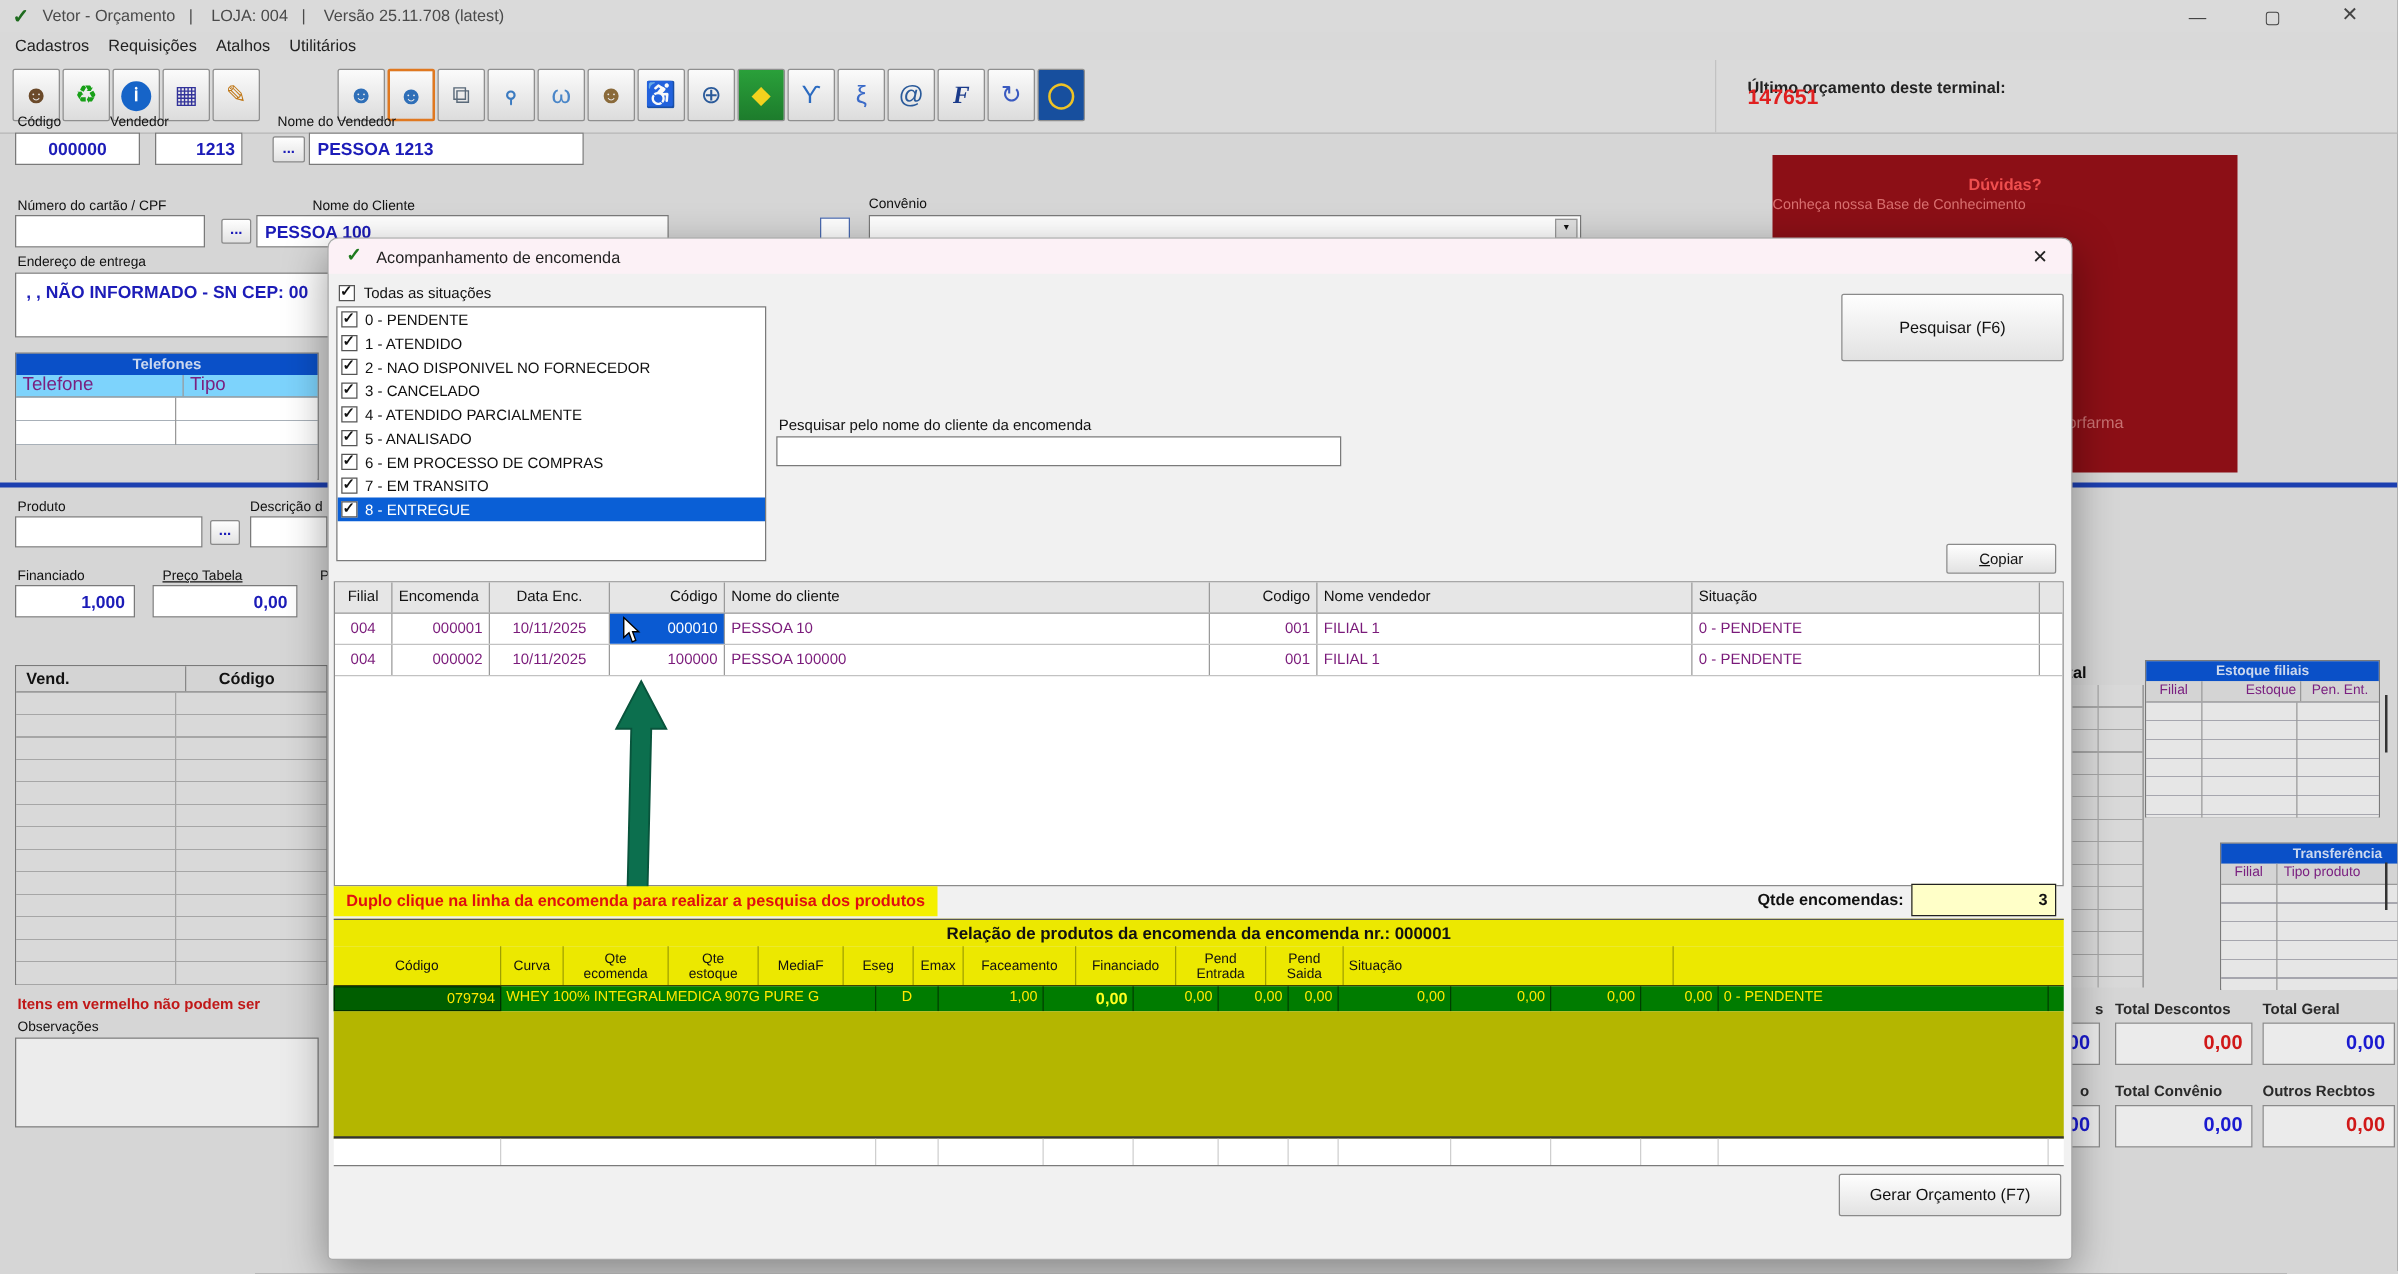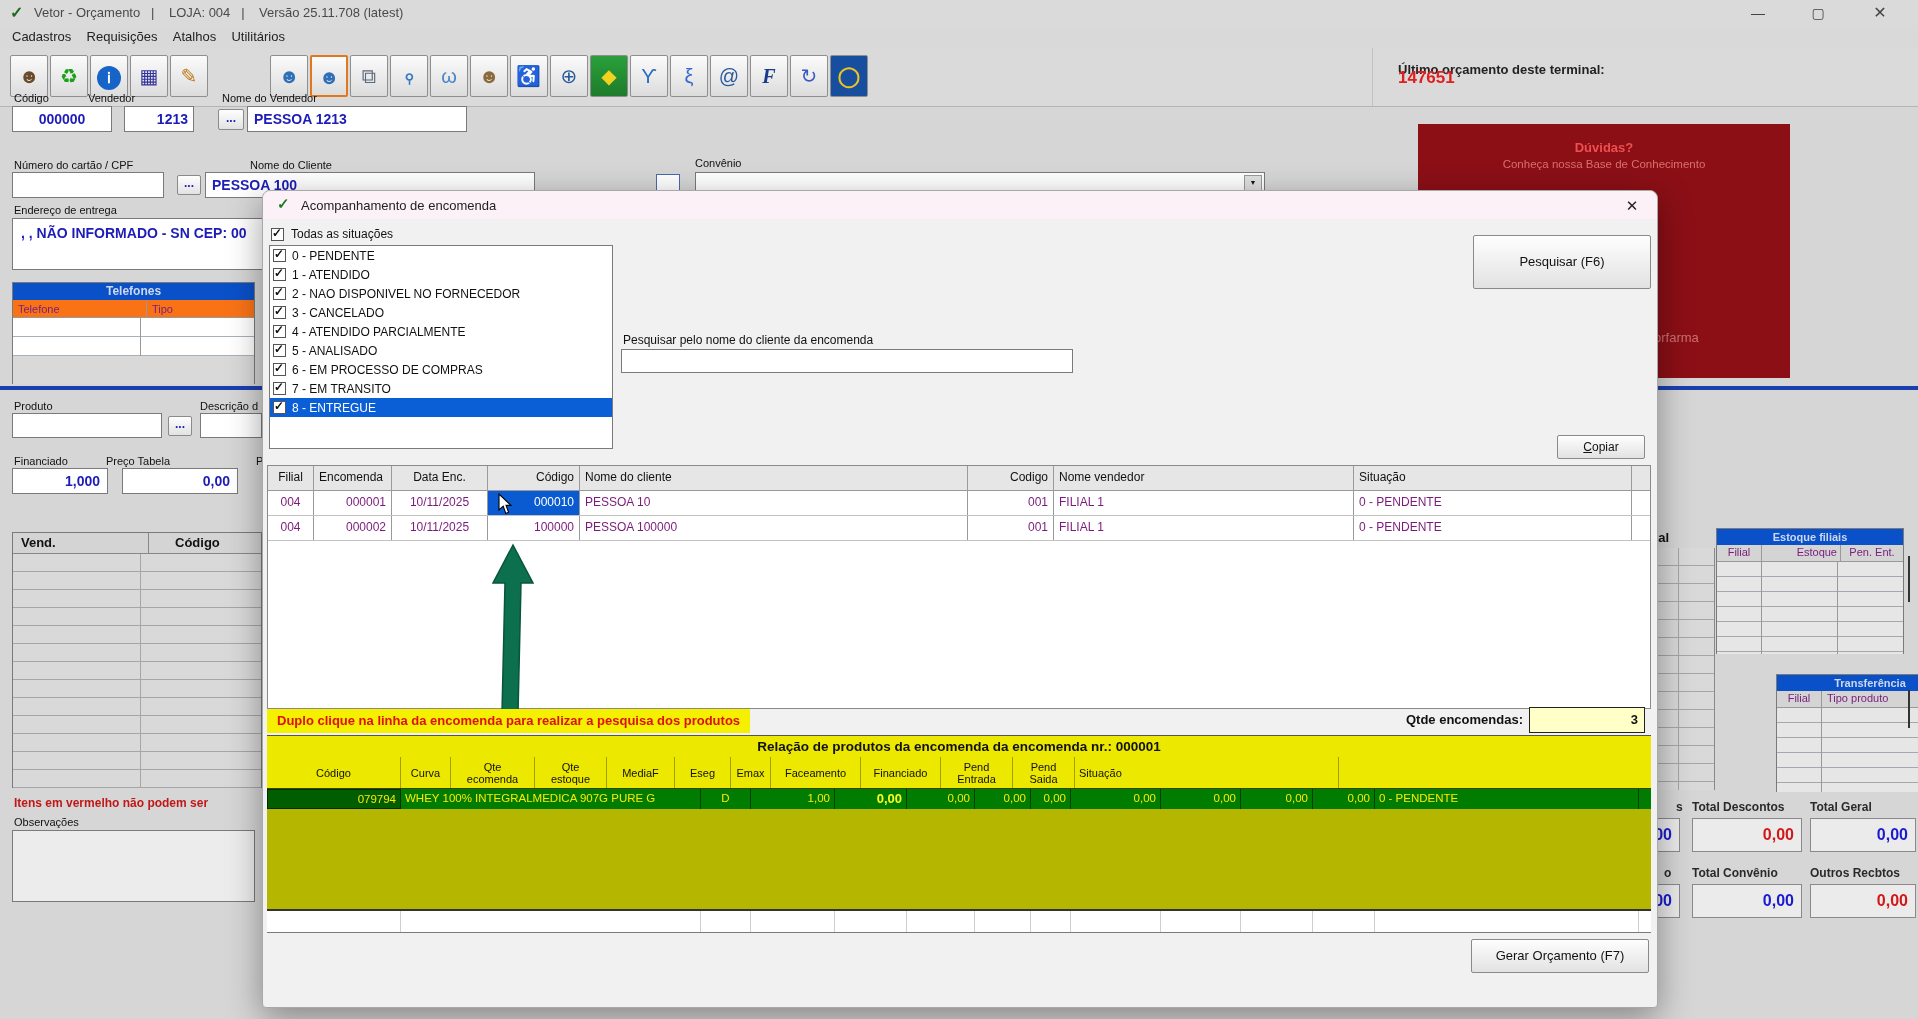--- a/index.html
+++ b/index.html
@@ -29,21 +29,21 @@
   .lbl{position:absolute;font-size:11px;color:#111;white-space:nowrap;}
   .box{position:absolute;background:#fff;border:1px solid #7a7a7a;box-sizing:border-box;}
   .val{color:#1c1cb8;font-weight:bold;font-size:14px;white-space:nowrap;overflow:hidden;}
   .btn{position:absolute;background:linear-gradient(#fefefe,#e2e2e2);border:1px solid #8a8a8a;border-radius:2px;
        box-sizing:border-box;text-align:center;color:#111;cursor:default;}
   .bluehdr{background:#0a50c8;color:#ccd8ee;font-weight:bold;text-align:center;}
   .purp{color:#7a2080;}
   
   .duvidas{position:absolute;left:1418px;top:124px;width:372px;height:254px;background:#8c0f16;}
   .duvidas .t1{position:absolute;left:0;top:16px;width:100%;text-align:center;font-weight:bold;font-size:13px;color:#ef4f4f;}
-  .duvidas .t2{position:absolute;left:0;top:34px;width:100%;text-align:center;font-size:11.5px;color:#d97070;}
+  .duvidas .t2{position:absolute;left:0;top:34px;width:100%;font-size:11.5px;color:#d97070;}
   .duvidas .t3{position:absolute;left:236px;top:206px;font-size:13px;color:#c87272;}
   
   .rowsA{background:repeating-linear-gradient(to bottom,#ffffff 0 18px,#a8b0b8 18px 19px);}
   .rowsB{background:repeating-linear-gradient(to bottom,#d9d9d9 0 17px,#a6a6a6 17px 18px);}
   .rowsC{background:repeating-linear-gradient(to bottom,#e6e6e6 0 14px,#a6a6ae 14px 15px);}
   .vline{position:absolute;width:1px;background:#999;}
   .blue-divider{position:absolute;left:0;top:386px;width:1918px;height:4px;background:#1c3fb0;}
   
   .tot-lbl{position:absolute;font-size:12px;font-weight:bold;color:#2a2a2a;white-space:nowrap;}
   .tot-box{position:absolute;height:34px;background:#ebebeb;border:1px solid #8a8a8a;box-sizing:border-box;
@@ -178,40 +178,40 @@
     <span class="abs" style="right:2px;top:2px;width:16px;height:14px;background:#e0e0e0;border:1px solid #999;font-size:7px;text-align:center;line-height:13px;">▼</span>
   </div>
 
   <div class="lbl" style="left:14px;top:204px;">Endereço de entrega</div>
   <div class="box" style="left:12px;top:218px;width:428px;height:52px;">
     <div class="val" style="padding:6px 0 0 8px;">, , NÃO INFORMADO - SN CEP: 00</div>
   </div>
 
   <div class="abs" style="left:12px;top:282px;width:243px;height:102px;border:1px solid #7a7a7a;box-sizing:border-box;">
     <div class="bluehdr" style="height:17px;line-height:17px;font-size:12px;">Telefones</div>
-    <div style="display:flex;height:17px;background:#f97316;border-bottom:1px solid #999;font-size:11px;line-height:16px;align-items:flex-end;">
+    <div style="display:flex;height:17px;background:#7dd3fc;border-bottom:1px solid #999;font-size:15px;line-height:16px;">
       <div class="purp" style="width:128px;border-right:1px solid #999;padding-left:5px;">Telefone</div>
       <div class="purp" style="flex:1;padding-left:5px;">Tipo</div>
     </div>
     <div class="rowsA" style="position:relative;height:38px;">
       <div class="vline" style="left:127px;top:0;height:38px;"></div>
     </div>
     <div style="height:28px;background:#d9d9d9;"></div>
   </div>
 
   <div class="blue-divider"></div>
 
   <div class="lbl" style="left:14px;top:400px;">Produto</div>
   <div class="lbl" style="left:200px;top:400px;">Descrição d</div>
   <div class="box" style="left:12px;top:413px;width:150px;height:25px;"></div>
   <div class="btn" style="left:168px;top:416px;width:24px;height:20px;line-height:14px;color:#1c1cb8;font-weight:bold;">...</div>
   <div class="box" style="left:200px;top:413px;width:62px;height:25px;"></div>
 
   <div class="lbl" style="left:14px;top:455px;">Financiado</div>
-  <div class="lbl" style="left:106px;top:455px;">Preço Tabela</div>
+  <div class="lbl" style="left:130px;top:455px;text-decoration:underline;">Preço Tabela</div>
   <div class="lbl" style="left:256px;top:455px;">P</div>
   <div class="box val" style="left:12px;top:468px;width:96px;height:26px;text-align:right;line-height:24px;padding-right:7px;">1,000</div>
   <div class="box val" style="left:122px;top:468px;width:116px;height:26px;text-align:right;line-height:24px;padding-right:7px;">0,00</div>
 
   <div class="abs" style="left:12px;top:532px;width:250px;height:256px;border:1px solid #7a7a7a;box-sizing:border-box;">
     <div style="display:flex;height:20px;background:#d4d4d4;border-bottom:1px solid #888;font-size:13px;font-weight:bold;line-height:19px;">
       <div style="width:127px;border-right:1px solid #888;padding-left:8px;">Vend.</div>
       <div style="flex:1;padding-left:26px;">Código</div>
     </div>
     <div class="rowsB" style="position:relative;height:234px;">

